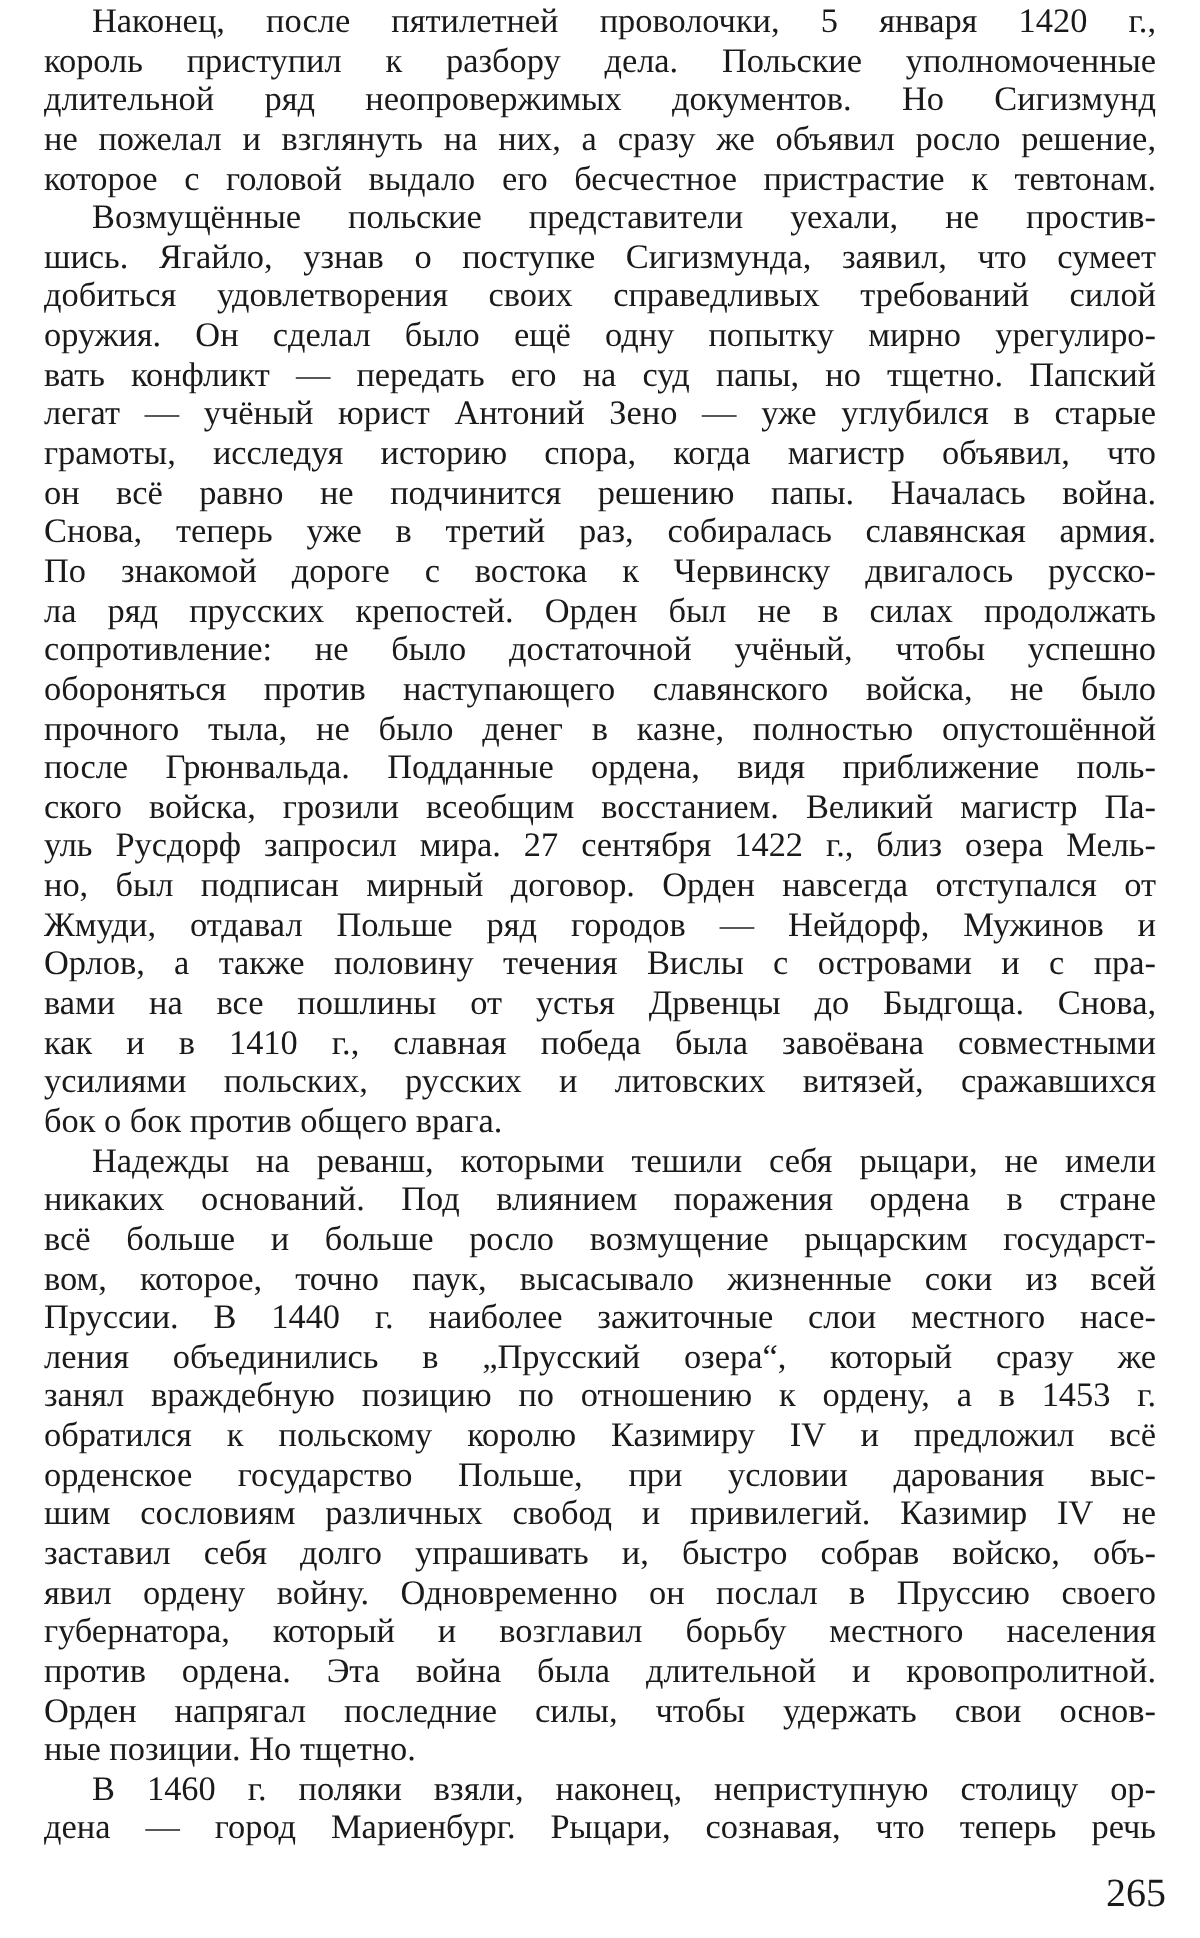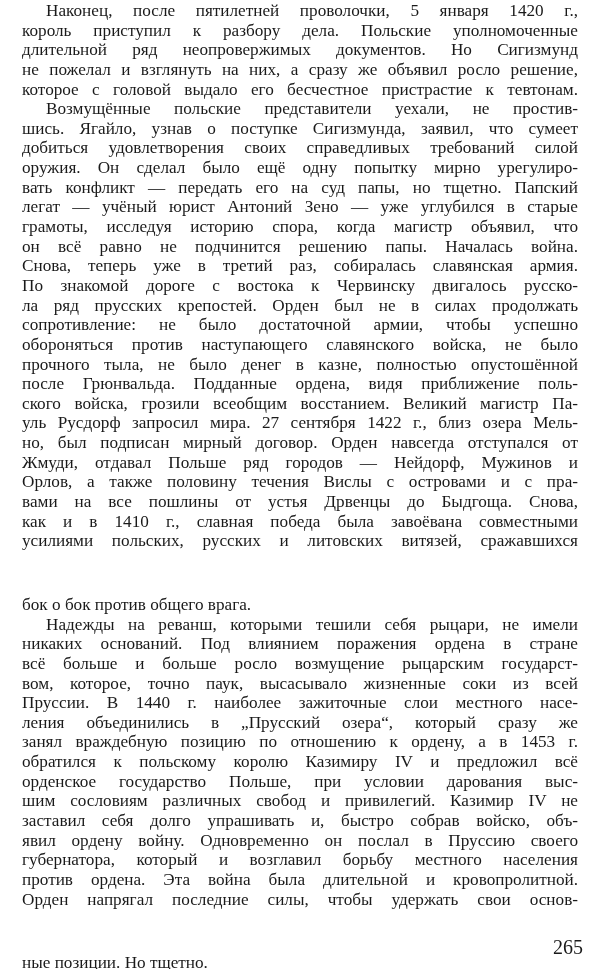--- a/index.html
+++ b/index.html
@@ -26,21 +26,20 @@
     .line {
       display: block;
       height: 19.65px;
       white-space: nowrap;
       text-align: justify;
       text-align-last: justify;
       overflow: visible;
     }
     .line.last {
       text-align-last: left;
-      margin-top: 44px;
     }
     .line.indent {
       padding-left: 24px;
     }
     .page-number {
       position: absolute;
       left: 553px;
       top: 936px;
       width: 28px;
       text-align: center;
@@ -67,21 +66,21 @@
     <span class="line">шись. Ягайло, узнав о поступке Сигизмунда, заявил, что сумеет</span>
     <span class="line">добиться удовлетворения своих справедливых требований силой</span>
     <span class="line">оружия. Он сделал было ещё одну попытку мирно урегулиро-</span>
     <span class="line">вать конфликт — передать его на суд папы, но тщетно. Папский</span>
     <span class="line">легат — учёный юрист Антоний Зено — уже углубился в старые</span>
     <span class="line">грамоты, исследуя историю спора, когда магистр объявил, что</span>
     <span class="line">он всё равно не подчинится решению папы. Началась война.</span>
     <span class="line">Снова, теперь уже в третий раз, собиралась славянская армия.</span>
     <span class="line">По знакомой дороге с востока к Червинску двигалось русско-</span>
     <span class="line">ла ряд прусских крепостей. Орден был не в силах продолжать</span>
-    <span class="line">сопротивление: не было достаточной армии, чтобы успешно</span>
+    <span class="line">сопротивление: не было достаточной учёный, чтобы успешно</span>
     <span class="line">обороняться против наступающего славянского войска, не было</span>
     <span class="line">прочного тыла, не было денег в казне, полностью опустошённой</span>
     <span class="line">после Грюнвальда. Подданные ордена, видя приближение поль-</span>
     <span class="line">ского войска, грозили всеобщим восстанием. Великий магистр Па-</span>
     <span class="line">уль Русдорф запросил мира. 27 сентября 1422 г., близ озера Мель-</span>
     <span class="line">но, был подписан мирный договор. Орден навсегда отступался от</span>
     <span class="line">Жмуди, отдавал Польше ряд городов — Нейдорф, Мужинов и</span>
     <span class="line">Орлов, а также половину течения Вислы с островами и с пра-</span>
     <span class="line">вами на все пошлины от устья Дрвенцы до Быдгоща. Снова,</span>
     <span class="line">как и в 1410 г., славная победа была завоёвана совместными</span>

